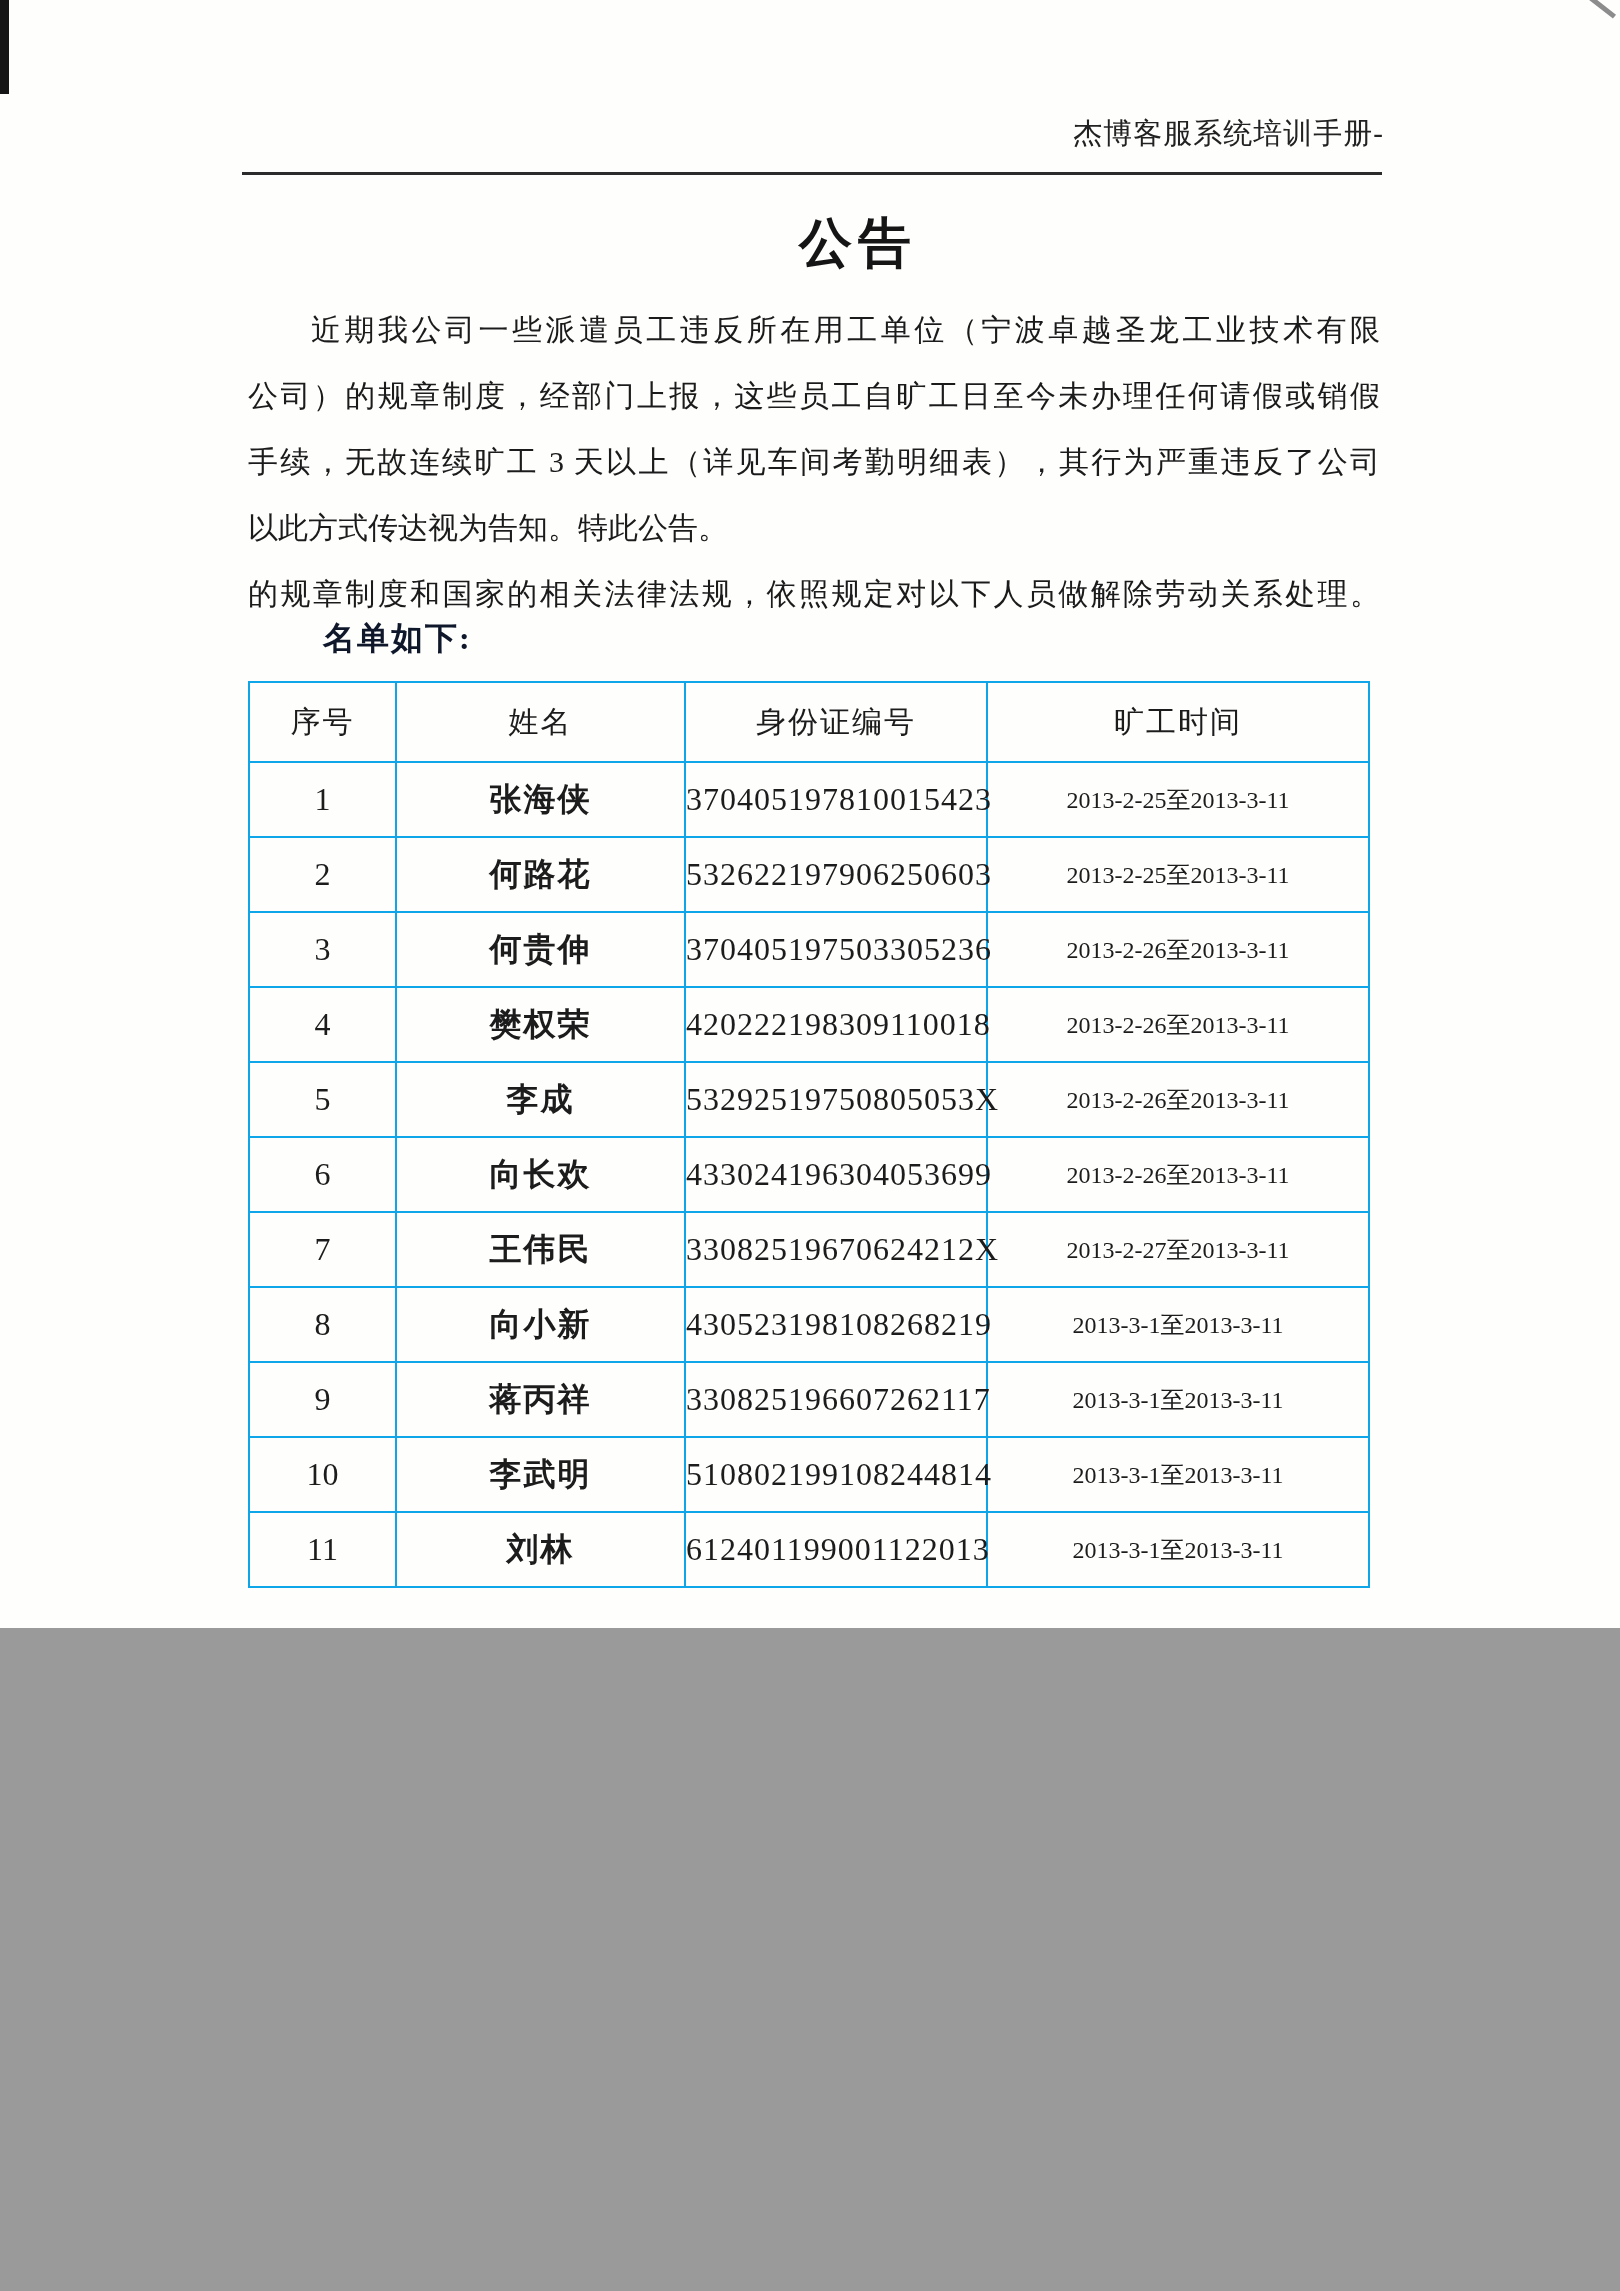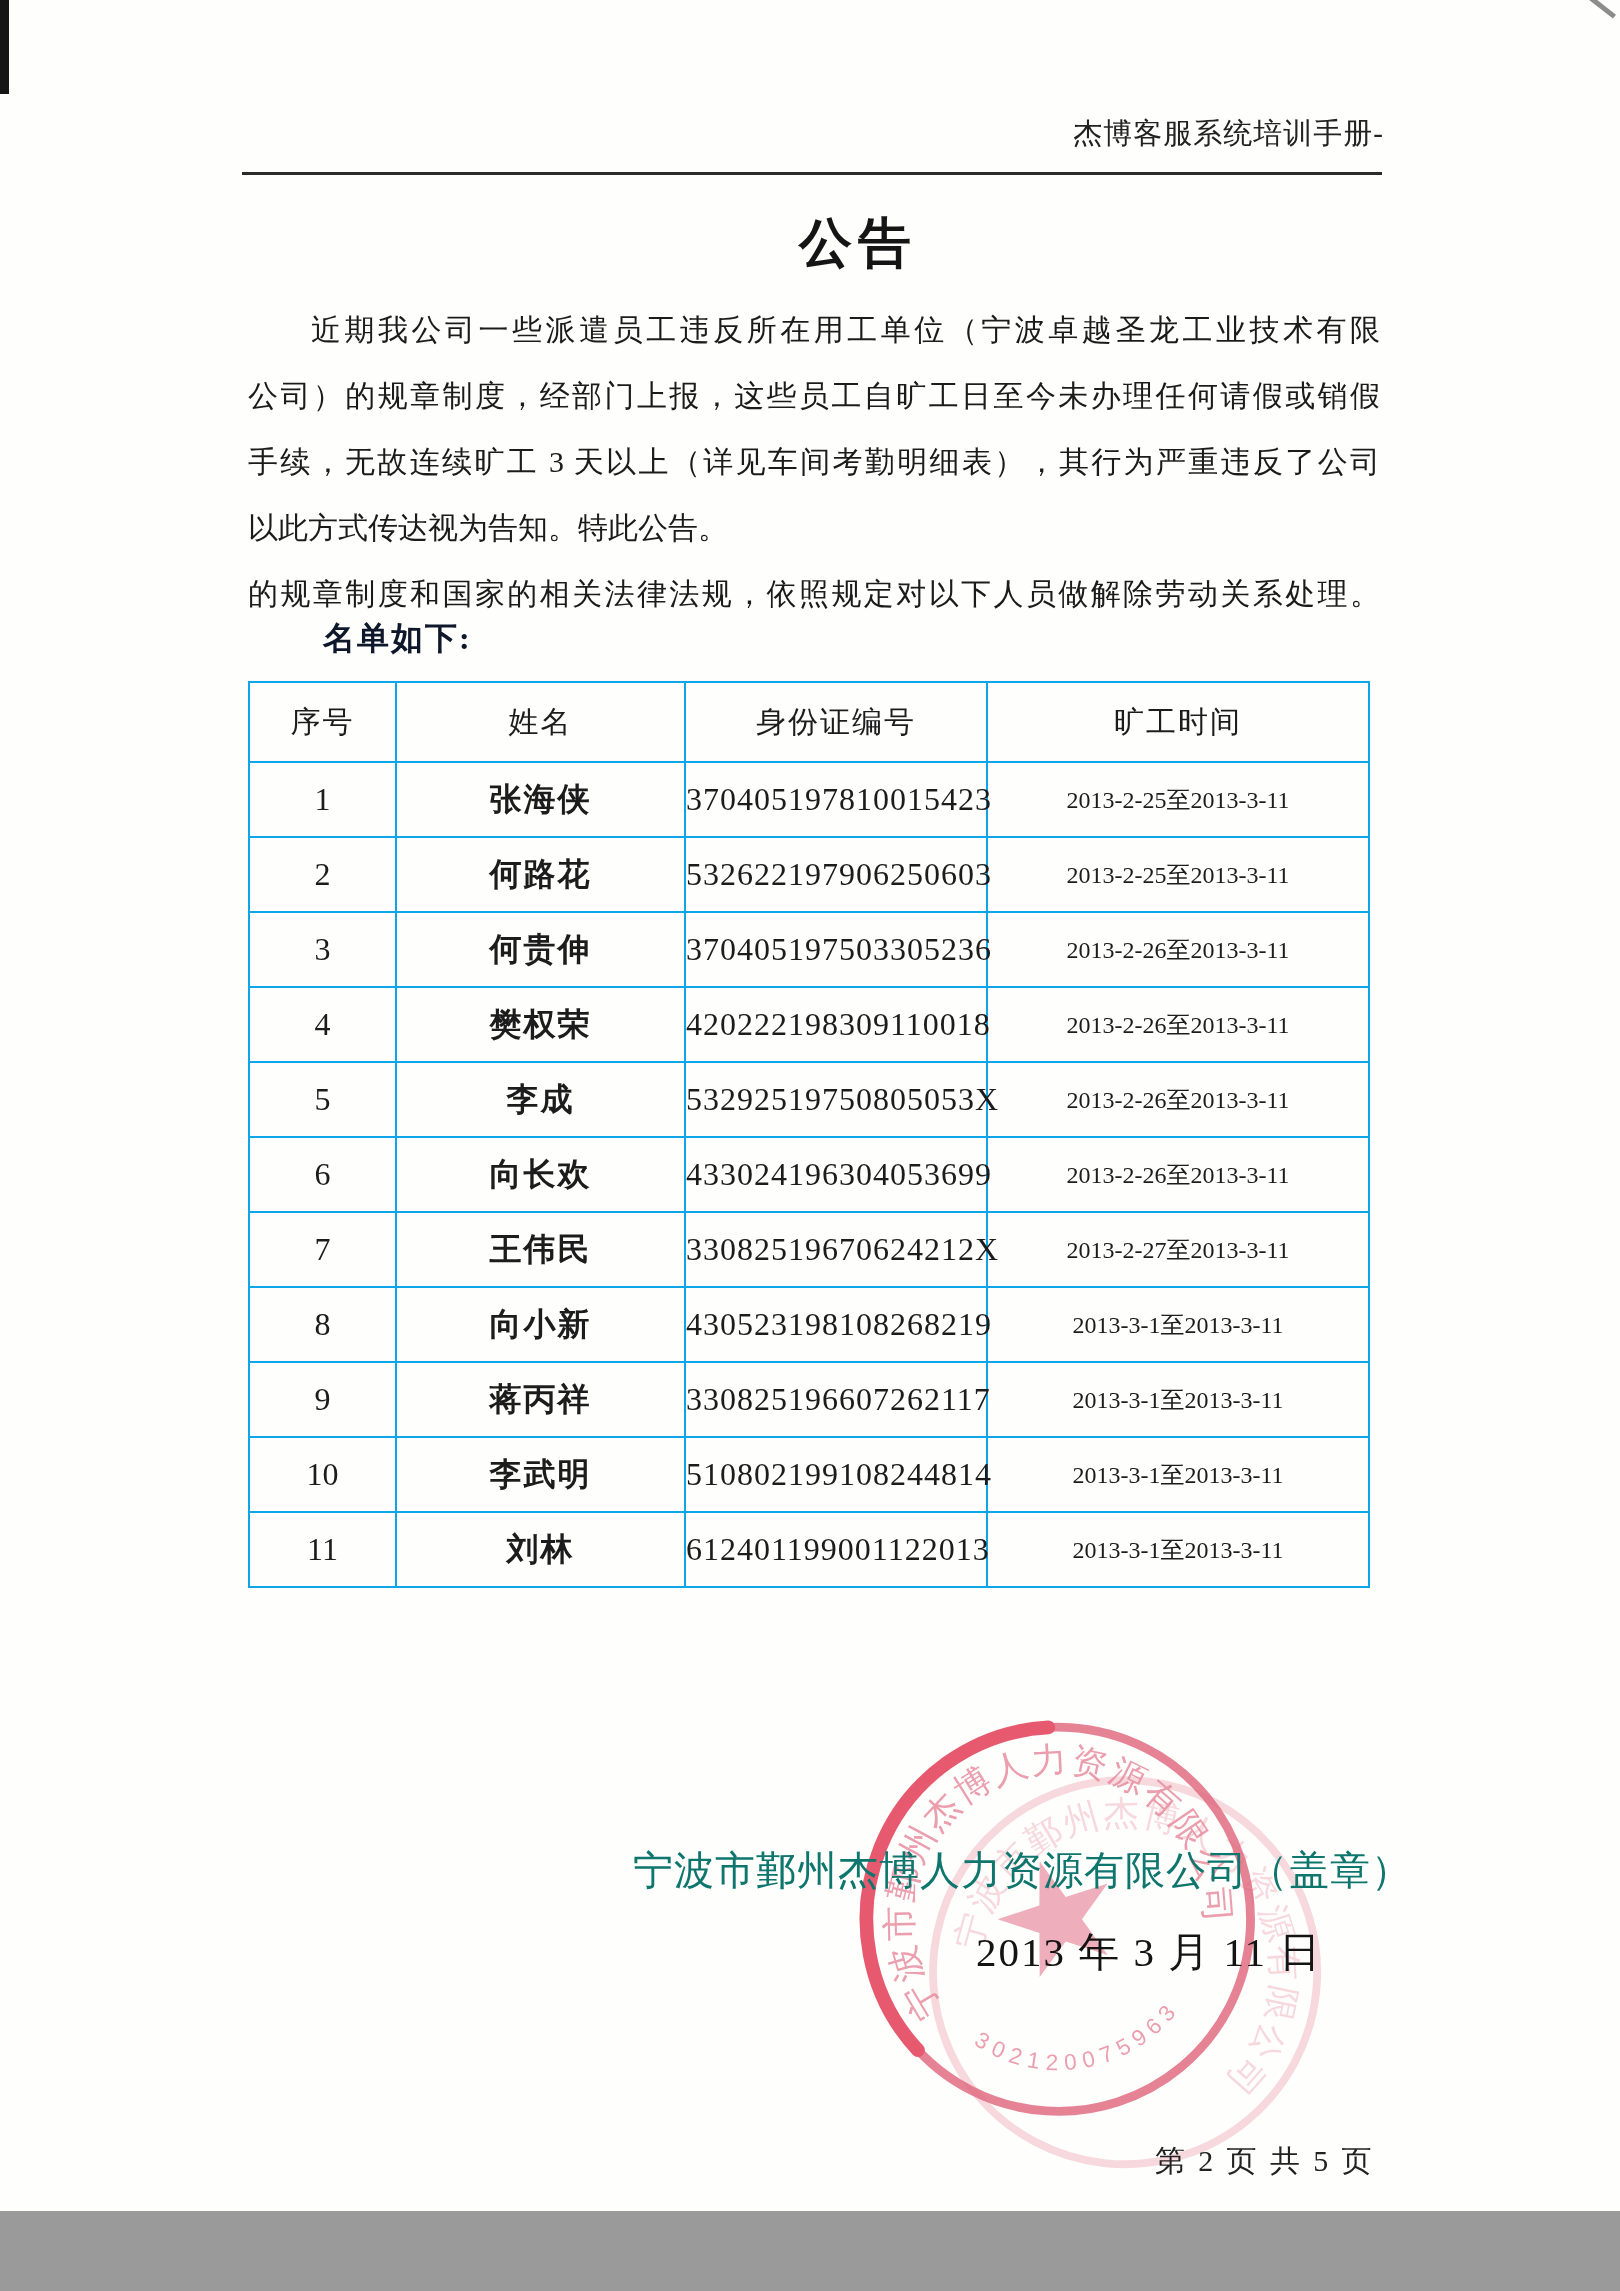--- a/index.html
+++ b/index.html
@@ -1,18 +1,18 @@
 <!DOCTYPE html>
 <html><head>
 <meta charset="utf-8">
 <style>
   html,body{margin:0;padding:0;background:#9a9a9a;}
   .page{
     position:relative;
-    width:1620px;height:2211px;
+    width:1620px;height:1628px;
     margin:0 auto;
     background:#fefefd;
     overflow:hidden;
     font-family:"Liberation Serif","DejaVu Serif",serif;
     color:#1c1c1c;
   }
   
   .artifact-left{position:absolute;left:0;top:0;width:8.8px;height:94px;background:#161616;}
   .artifact-right{position:absolute;right:2px;top:3.9px;width:33px;height:4.9px;background:#8c8c8c;transform:rotate(38deg);}
   

